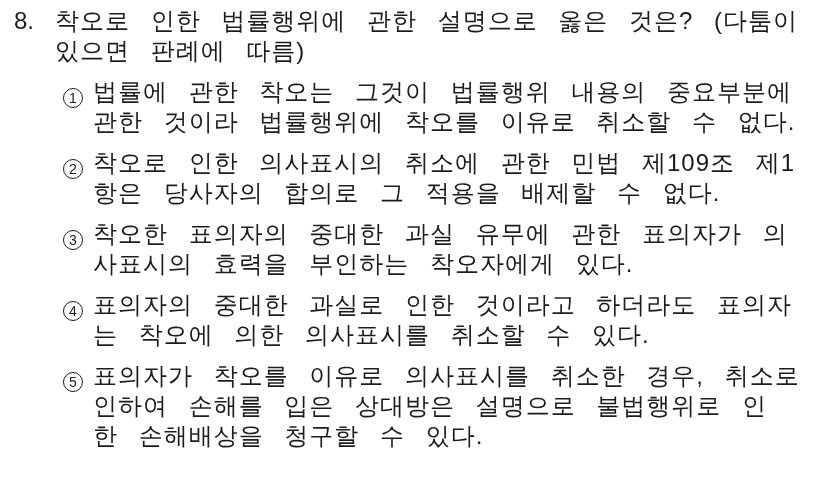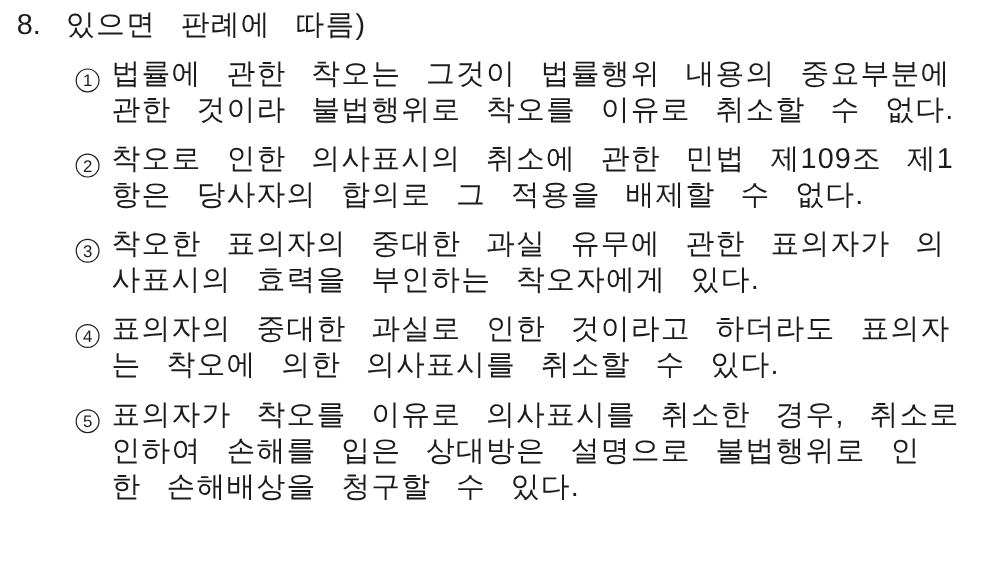--- a/index.html
+++ b/index.html
@@ -79,31 +79,32 @@
   }
 </style>
 </head>
 <body>
 
 <div class="page">
 
   <div class="q-row">
     <div class="q-num">8.</div>
     <div class="q-text">
+      <div class="line">착오로 인한 법률행위에 관한 설명으로 옳은 것은? (다툼이</div>
       <div class="line">있으면 판례에 따름)</div>
     </div>
   </div>
 
   <div class="item">
     <div class="item-marker-cell">
       <span class="circle-num">1</span>
     </div>
     <div class="item-text">
       <div class="line">법률에 관한 착오는 그것이 법률행위 내용의 중요부분에</div>
-      <div class="line">관한 것이라 불법행위로 착오를 이유로 취소할 수 없다.</div>
+      <div class="line">관한 것이라 법률행위에 착오를 이유로 취소할 수 없다.</div>
     </div>
   </div>
 
   <div class="item">
     <div class="item-marker-cell">
       <span class="circle-num">2</span>
     </div>
     <div class="item-text">
       <div class="line">착오로 인한 의사표시의 취소에 관한 민법 제109조 제1</div>
       <div class="line">항은 당사자의 합의로 그 적용을 배제할 수 없다.</div>

